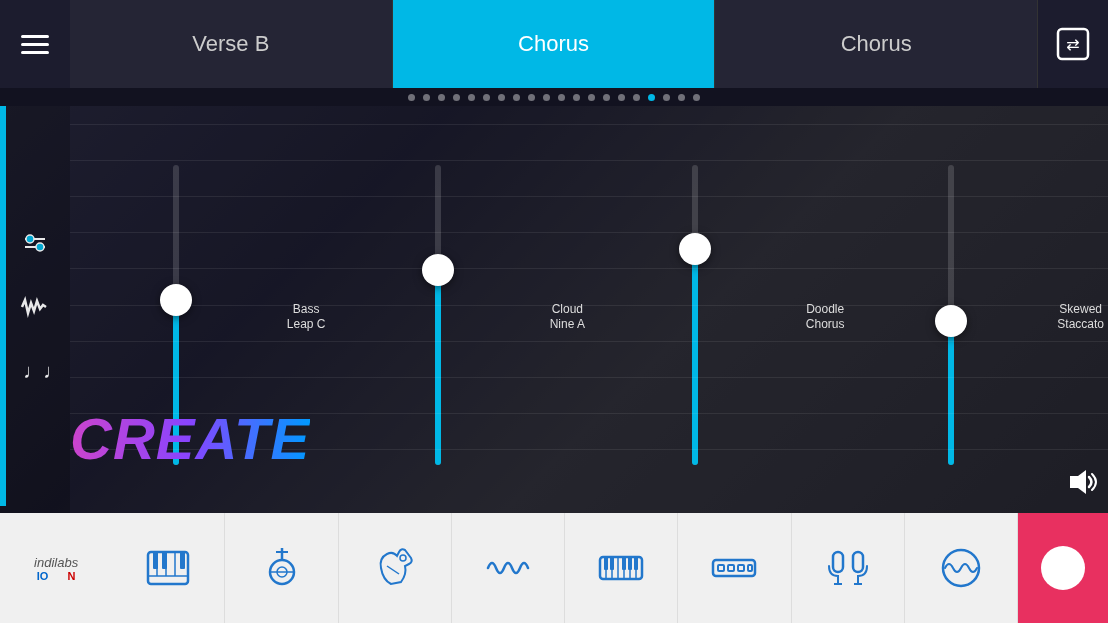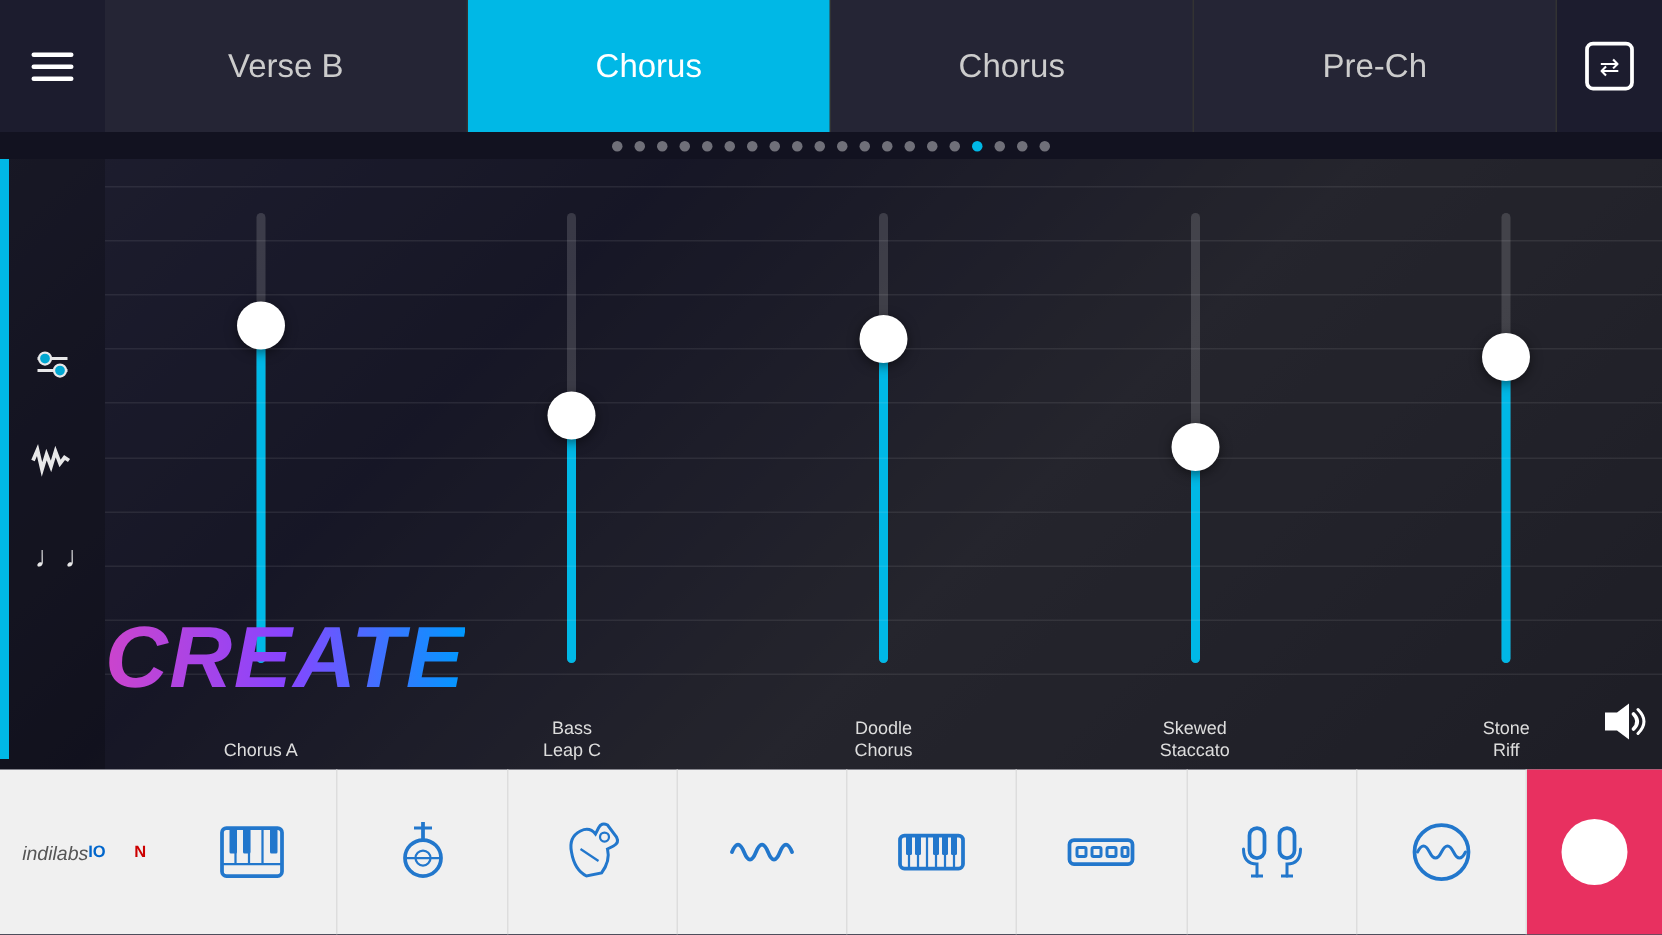--- a/index.html
+++ b/index.html
@@ -151,21 +151,21 @@
       right: 0;
       top: 0;
       bottom: 0;
       display: flex;
       z-index: 5;
     }
 
     .track {
       flex: 1;
       display: flex;
-      flex-direction: column;
+      flex-direction: row;
       align-items: center;
       position: relative;
       padding-top: 10px;
       justify-content: center;
     }
 
     .fader-container {
       flex: 1;
       width: 100%;
       display: flex;
@@ -285,21 +285,21 @@
     .record-circle {
       width: 44px;
       height: 44px;
       border-radius: 50%;
       background: white;
     }
     
     .bottom-logo {
       flex: 1;
       display: flex;
-      flex-direction: row;
+      flex-direction: column;
       align-items: center;
       justify-content: center;
       height: 100%;
     }
     .logo-text {
       font-size: 13px;
       color: #555;
       font-style: italic;
     }
     .logo-sub {
@@ -344,23 +344,20 @@
   </div>
   <div class="tabs-container">
     <div class="tab">
       <span>Verse B</span>
     </div>
     <div class="tab active">
       <span>Chorus</span>
     </div>
     <div class="tab">
       <span>Chorus</span>
-    </div>
-    <div class="tab">
-      <span>Pre-Ch</span>
     </div>
   </div>
   <div class="top-right-btn">
     <svg width="36" height="36" viewBox="0 0 36 36" fill="none">
       <rect x="3" y="3" width="30" height="30" rx="4" stroke="white" stroke-width="2.5" fill="none"></rect>
       <text x="18" y="24" text-anchor="middle" fill="white" font-size="16">⇄</text>
     </svg>
   </div>
 </div>
 
@@ -408,42 +405,20 @@
     </div>
     <div class="left-icon">
       <svg width="28" height="28" viewBox="0 0 28 28" fill="white">
         <text x="2" y="22" font-size="20" fill="white">♩♩</text>
       </svg>
     </div>
   </div>
 
   <div class="mixer-area">
 
-    <div class="track">
-      <div class="grid-lines">
-        <div class="grid-line"></div>
-          <div class="grid-line"></div>
-        <div class="grid-line"></div>
-          <div class="grid-line"></div>
-        <div class="grid-line"></div>
-          <div class="grid-line"></div>
-        <div class="grid-line"></div>
-          <div class="grid-line"></div>
-        <div class="grid-line"></div>
-          <div class="grid-line"></div>
-      </div>
-      <div class="fader-container">
-        <div style="position:relative;height:300px;width:6px;">
-          <div style="position:absolute;top:0;left:0;right:0;bottom:0;background:rgba(255,255,255,0.15);border-radius:3px;"></div>
-          <div style="position:absolute;bottom:0;left:0;right:0;height:75%;background:#00b8e6;border-radius:3px;"></div>
-          <div class="fader-knob" style="top:calc(25% - 16px);"></div>
-        </div>
-      </div>
-      <div class="track-label">Chorus A</div>
-    </div>
 
     <div class="track">
       <div class="grid-lines">
         <div class="grid-line"></div>
           <div class="grid-line"></div>
         <div class="grid-line"></div>
           <div class="grid-line"></div>
         <div class="grid-line"></div>
           <div class="grid-line"></div>
         <div class="grid-line"></div>
@@ -454,20 +429,42 @@
       <div class="fader-container">
         <div style="position:relative;height:300px;width:6px;">
           <div style="position:absolute;top:0;left:0;right:0;bottom:0;background:rgba(255,255,255,0.15);border-radius:3px;"></div>
           <div style="position:absolute;bottom:0;left:0;right:0;height:55%;background:#00b8e6;border-radius:3px;"></div>
           <div class="fader-knob" style="top:calc(45% - 16px);"></div>
         </div>
       </div>
       <div class="track-label">Bass<br>Leap C</div>
     </div>
 
+    <div class="track">
+      <div class="grid-lines">
+        <div class="grid-line"></div>
+          <div class="grid-line"></div>
+        <div class="grid-line"></div>
+          <div class="grid-line"></div>
+        <div class="grid-line"></div>
+          <div class="grid-line"></div>
+        <div class="grid-line"></div>
+          <div class="grid-line"></div>
+        <div class="grid-line"></div>
+          <div class="grid-line"></div>
+      </div>
+      <div class="fader-container">
+        <div style="position:relative;height:300px;width:6px;">
+          <div style="position:absolute;top:0;left:0;right:0;bottom:0;background:rgba(255,255,255,0.15);border-radius:3px;"></div>
+          <div style="position:absolute;bottom:0;left:0;right:0;height:65%;background:#00b8e6;border-radius:3px;"></div>
+          <div class="fader-knob" style="top:calc(35% - 16px);"></div>
+        </div>
+      </div>
+      <div class="track-label">Cloud<br>Nine A</div>
+    </div>
 
     <div class="track">
       <div class="grid-lines">
         <div class="grid-line"></div>
           <div class="grid-line"></div>
         <div class="grid-line"></div>
           <div class="grid-line"></div>
         <div class="grid-line"></div>
           <div class="grid-line"></div>
         <div class="grid-line"></div>
@@ -502,42 +499,20 @@
       <div class="fader-container">
         <div style="position:relative;height:300px;width:6px;">
           <div style="position:absolute;top:0;left:0;right:0;bottom:0;background:rgba(255,255,255,0.15);border-radius:3px;"></div>
           <div style="position:absolute;bottom:0;left:0;right:0;height:48%;background:#00b8e6;border-radius:3px;"></div>
           <div class="fader-knob" style="top:calc(52% - 16px);"></div>
         </div>
       </div>
       <div class="track-label">Skewed<br>Staccato</div>
     </div>
 
-    <div class="track">
-      <div class="grid-lines">
-        <div class="grid-line"></div>
-          <div class="grid-line"></div>
-        <div class="grid-line"></div>
-          <div class="grid-line"></div>
-        <div class="grid-line"></div>
-          <div class="grid-line"></div>
-        <div class="grid-line"></div>
-          <div class="grid-line"></div>
-        <div class="grid-line"></div>
-          <div class="grid-line"></div>
-      </div>
-      <div class="fader-container">
-        <div style="position:relative;height:300px;width:6px;">
-          <div style="position:absolute;top:0;left:0;right:0;bottom:0;background:rgba(255,255,255,0.15);border-radius:3px;"></div>
-          <div style="position:absolute;bottom:0;left:0;right:0;height:68%;background:#00b8e6;border-radius:3px;"></div>
-          <div class="fader-knob" style="top:calc(32% - 16px);"></div>
-        </div>
-      </div>
-      <div class="track-label">Stone<br>Riff</div>
-    </div>
 
   </div>
 
   <div class="promo-text">
     <span class="promo-create">CREATE</span>
   </div>
 
   <div class="volume-icon">
     <svg width="32" height="32" viewBox="0 0 32 32" fill="white">
       <polygon points="4,10 12,10 20,4 20,28 12,22 4,22" fill="white"></polygon>

